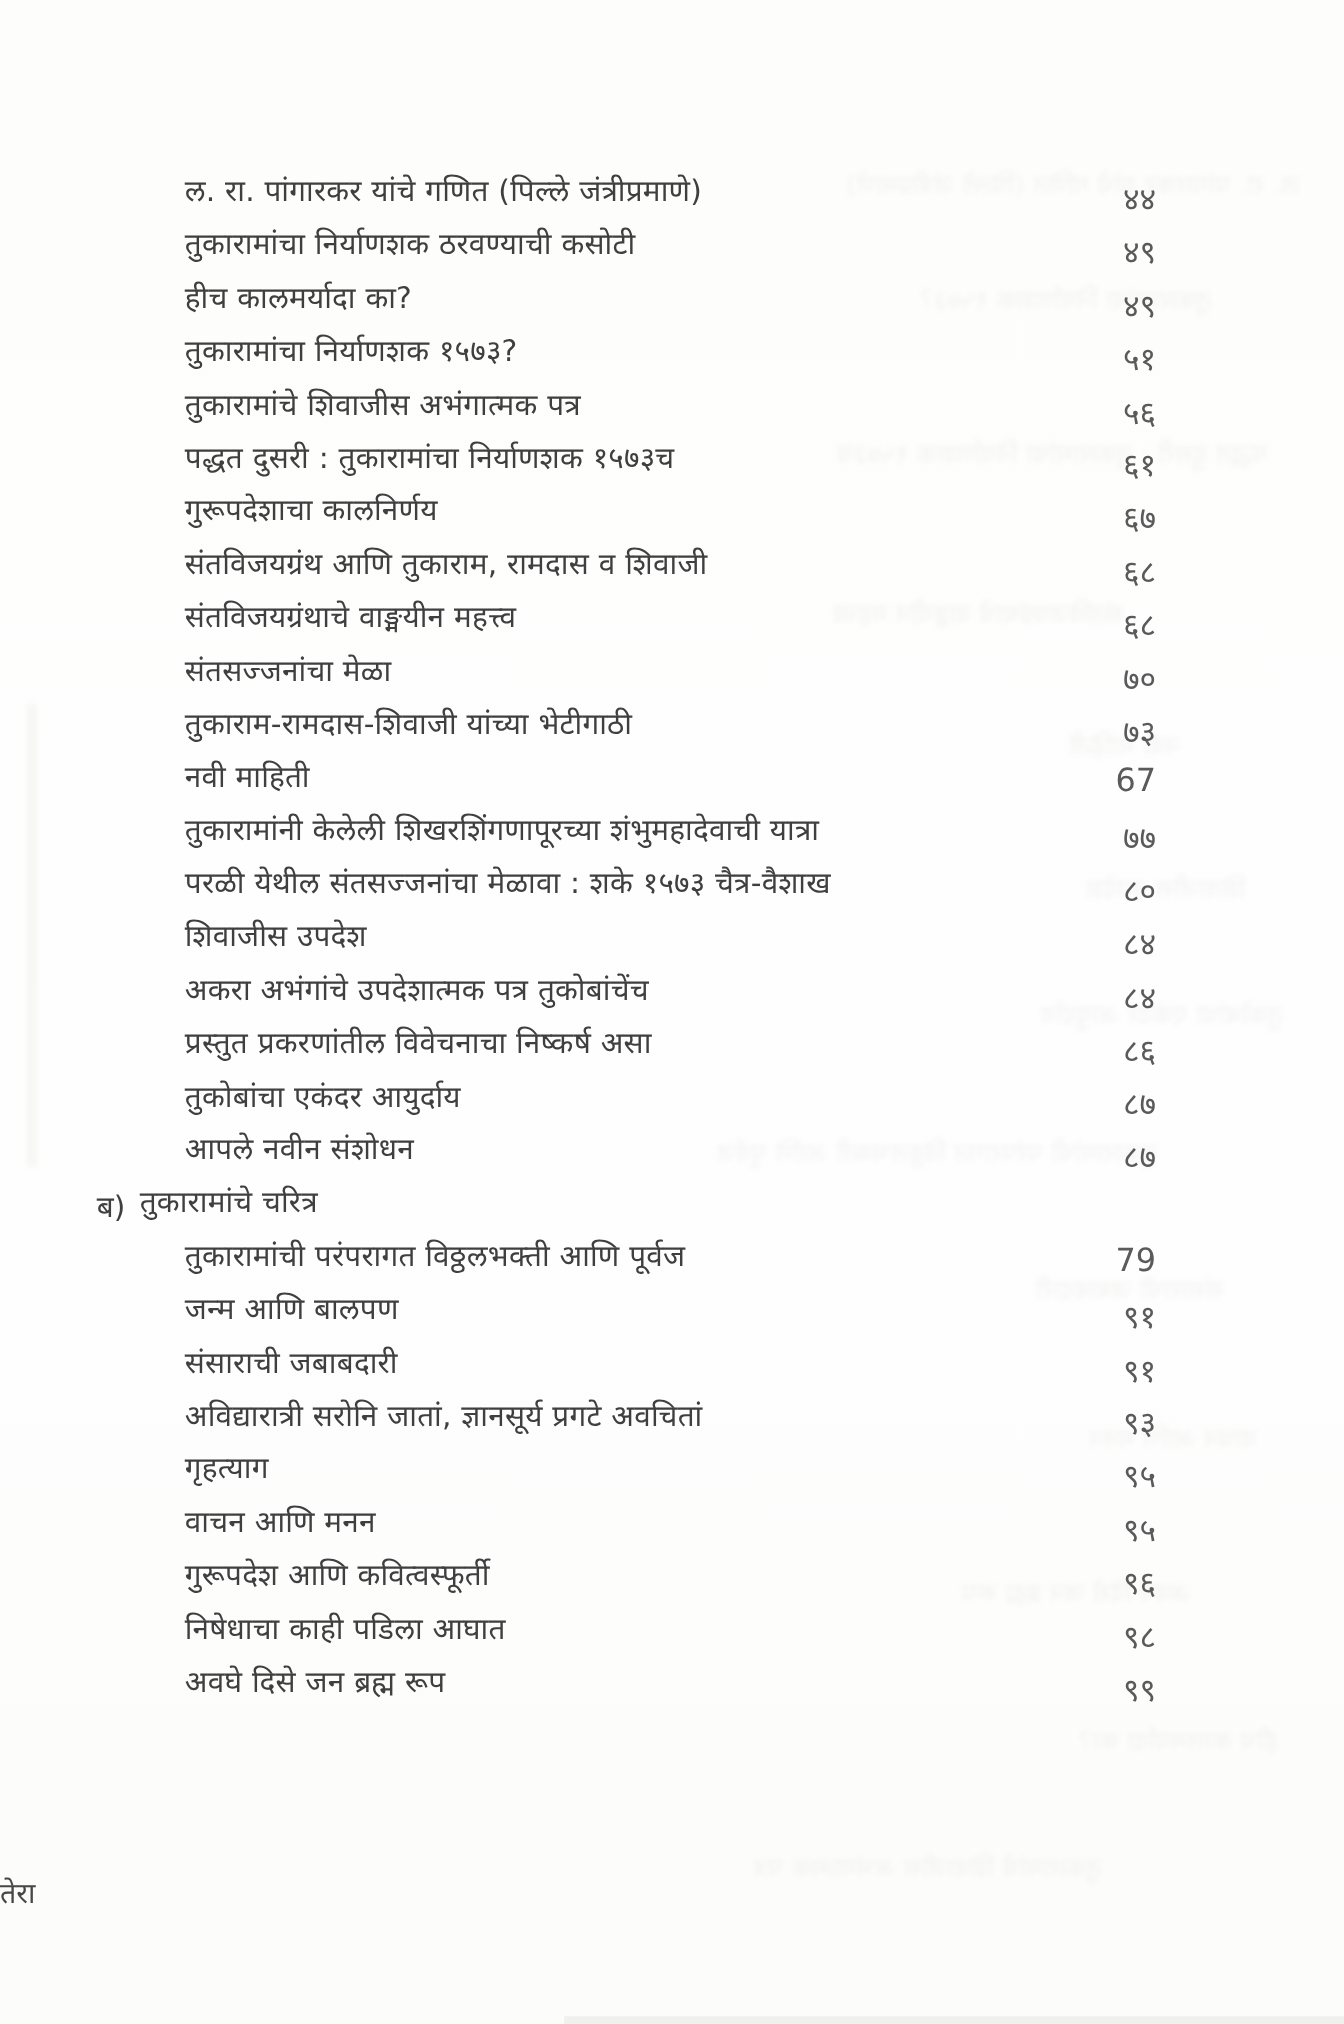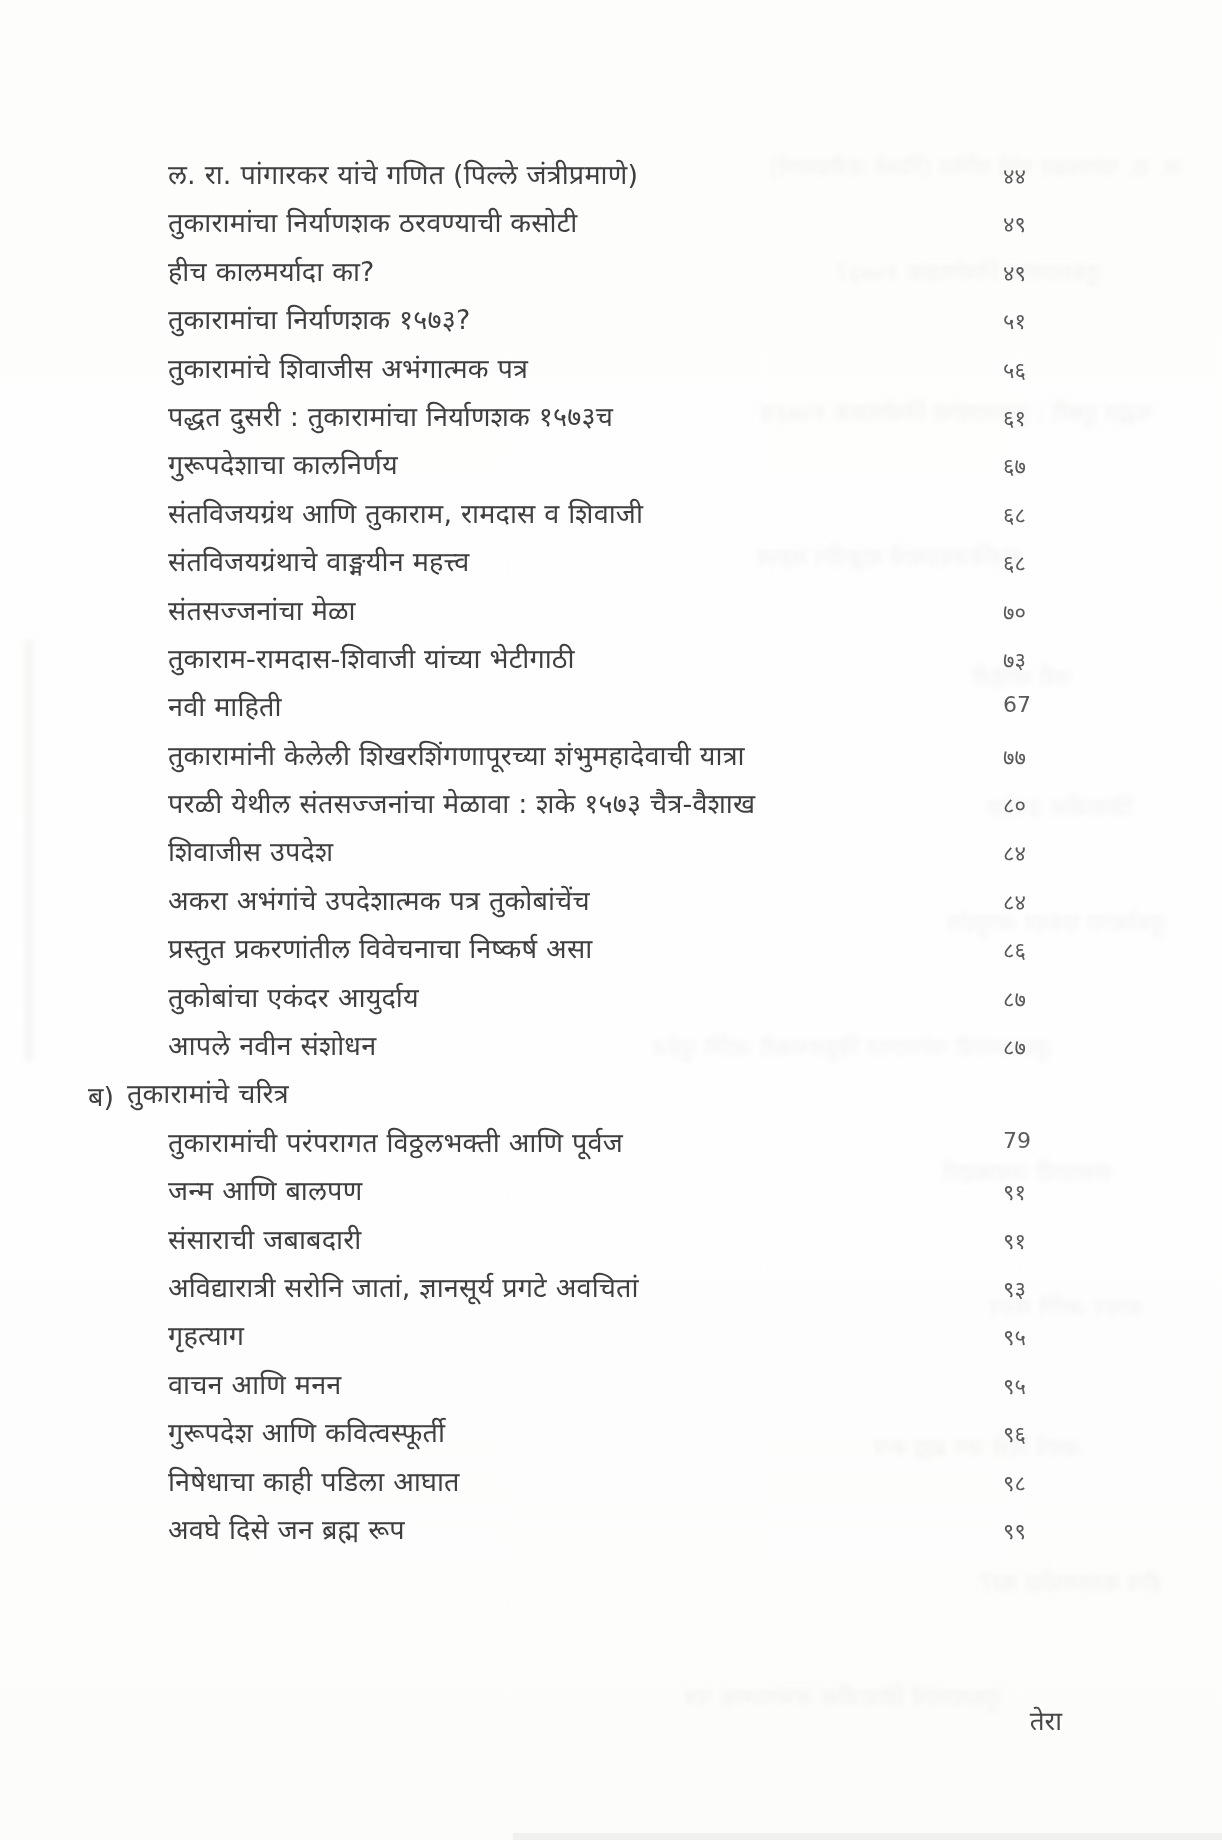--- a/index.html
+++ b/index.html
@@ -44,37 +44,38 @@
   .row .title {
     position: absolute;
     left: 80px; top: 6px;
     font-size: 27px;
     line-height: 1.25;
     color: #3f3f3f;
     letter-spacing: 0.2px;
   }
   .row .pagenum {
     position: absolute;
-    right: 0; top: 8px;
+    right: 12px; top: 8px;
     width: 60px;
-    font-size: 22px;
+    text-align: right;
+    font-size: 29px;
     color: #5a5a5a;
   }
   .row.section .marker {
     position: absolute;
     left: 0; top: 6px;
     font-size: 27px;
     color: #3f3f3f;
   }
   .row.section .title { left: 39px; text-align: right; }
   .footer {
     position: absolute;
     top: 1702px; left: 0;
     width: 1062px;
-    text-align: right;
+    text-align: left;
     font-size: 26px;
     color: #474747;
     z-index: 2;
   }
   .scan-strip {
     position: absolute;
     bottom: 0; right: 0;
     width: 58%; height: 7px;
     background: #f0f0ee;
     z-index: 0;

